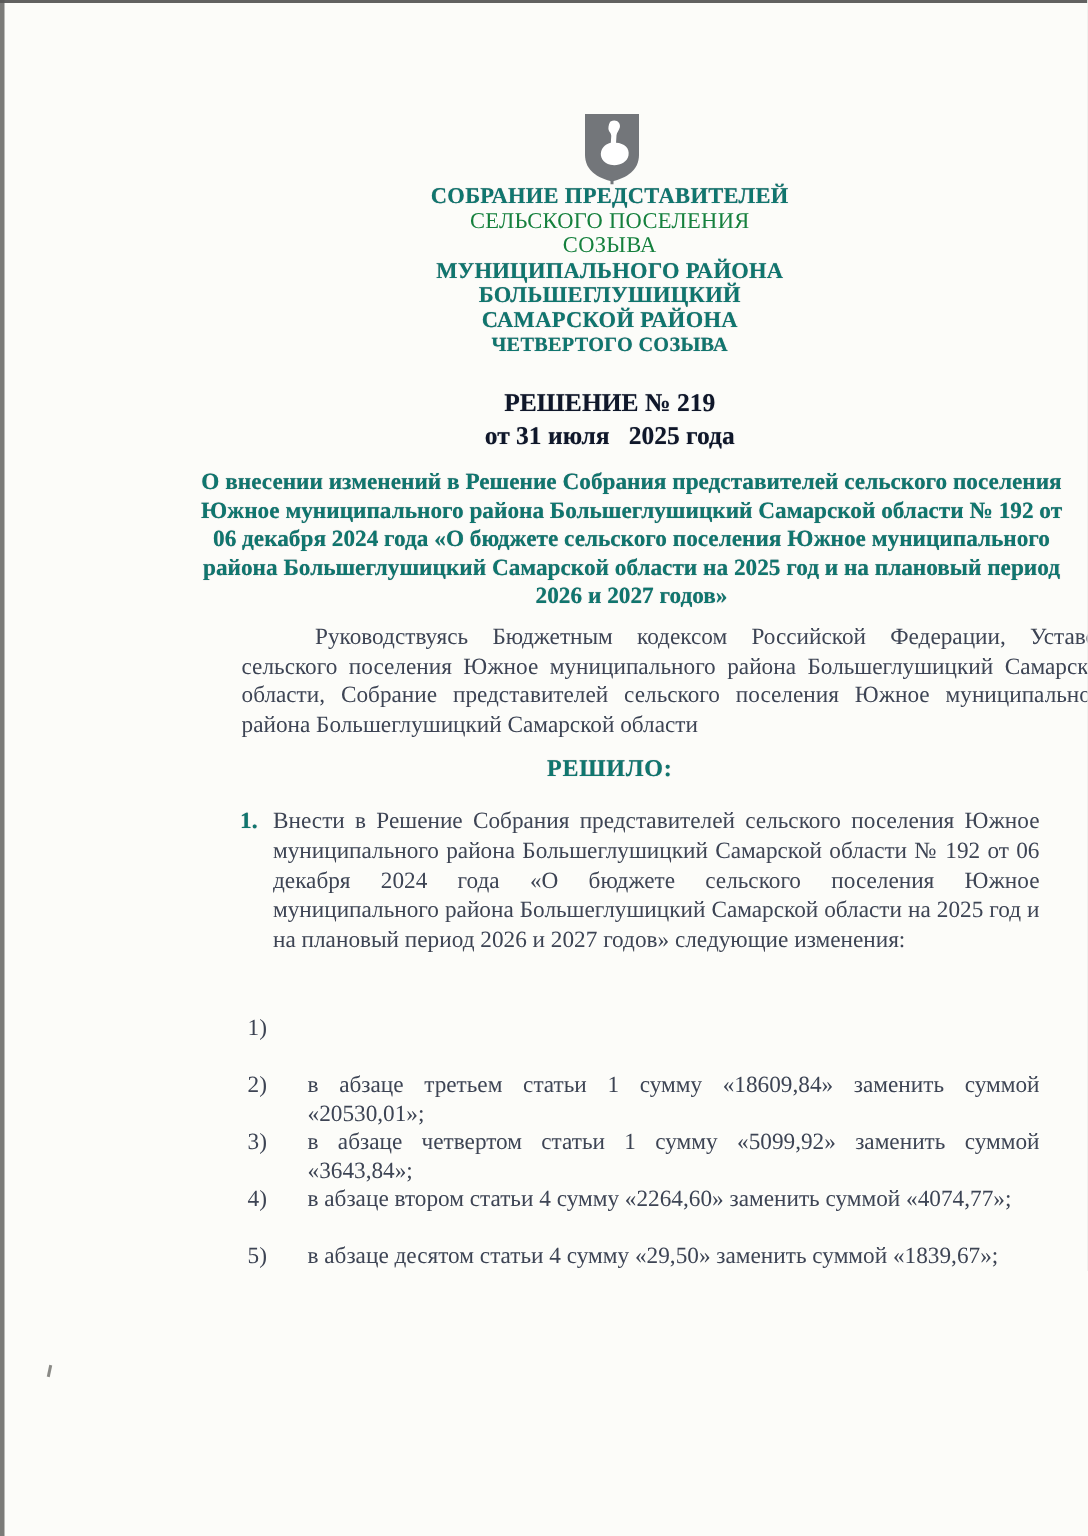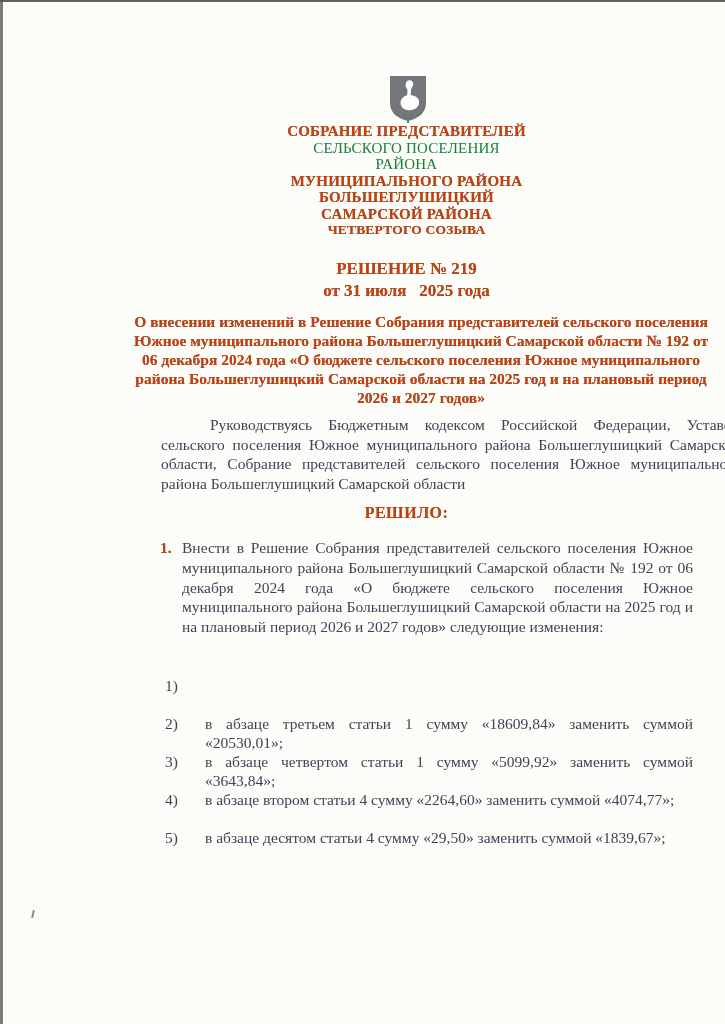--- a/index.html
+++ b/index.html
@@ -16,27 +16,27 @@
   .edge-left{position:absolute;left:0;top:0;width:3px;height:100%;background:#5a5a58;opacity:.8;}
   .speck{position:absolute;left:32px;top:910px;width:2px;height:8px;background:#8a8a86;transform:rotate(12deg);}
 
   .emblem{position:absolute;left:387px;top:75px;width:42px;height:48px;}
 
   .org{
     position:absolute;left:88px;top:123px;width:637px;
     text-align:center;line-height:16.5px;font-size:15px;
     letter-spacing:.2px;
   }
-  .b{font-weight:bold;color:#c2410c;text-shadow:0 0 .5px rgba(32,38,58,.55);}
+  .b{font-weight:bold;color:#0f766e;text-shadow:0 0 .5px rgba(32,38,58,.55);}
   .r{color:#15803d;}
   .org .small{font-size:13.5px;}
 
   .doc-head{
     position:absolute;left:88px;top:258px;width:637px;
-    text-align:center;font-weight:bold;color:#c2410c;
+    text-align:center;font-weight:bold;color:#0f172a;
     font-size:17px;line-height:22px;
     text-shadow:0 0 .5px rgba(32,38,58,.55);
   }
   .pre{white-space:pre-wrap;}
 
   .subject{
     position:absolute;left:131px;top:312px;width:580px;
     text-align:center;font-size:15.5px;line-height:19px;
   }
   .preamble{
@@ -72,21 +72,21 @@
 
   <svg class="emblem" viewBox="0 0 42 48" aria-hidden="true">
     <path d="M3,1 h36 v27 c0,11 -8.5,15.5 -18,18 C11.5,43.5 3,39 3,28 Z" fill="#73767a"></path>
     <rect x="20" y="45" width="2" height="3" fill="#73767a"></rect>
     <path fill="#ffffff" d="M20,6 c4,-2 7,1 6.2,4 c-0.5,2 -2,3.2 -2.2,5.2 l-0.3,5 c5.5,0.3 9.3,3.5 8.3,8.5 c-1,5 -7,7.3 -12,6.2 c-5,-1.1 -7.3,-5.2 -6.2,-9 c0.9,-3 3.2,-4.9 6.4,-5.7 l0.3,-4.5 c0.1,-2 -1.9,-3 -1.9,-5 c0,-2 0.6,-3.6 1.4,-4.7 z"></path>
   </svg>
 
   <div class="org">
     <div class="b">СОБРАНИЕ ПРЕДСТАВИТЕЛЕЙ</div>
     <div class="r">СЕЛЬСКОГО ПОСЕЛЕНИЯ</div>
-    <div class="r">РАЙОНА</div>
+    <div class="r">СОЗЫВА</div>
     <div class="b">МУНИЦИПАЛЬНОГО РАЙОНА</div>
     <div class="b">БОЛЬШЕГЛУШИЦКИЙ</div>
     <div class="b">САМАРСКОЙ РАЙОНА</div>
     <div class="b small">ЧЕТВЕРТОГО СОЗЫВА</div>
   </div>
 
   <div class="doc-head">
     <div>РЕШЕНИЕ № 219</div>
     <div class="pre">от 31 июля   2025 года</div>
   </div>

